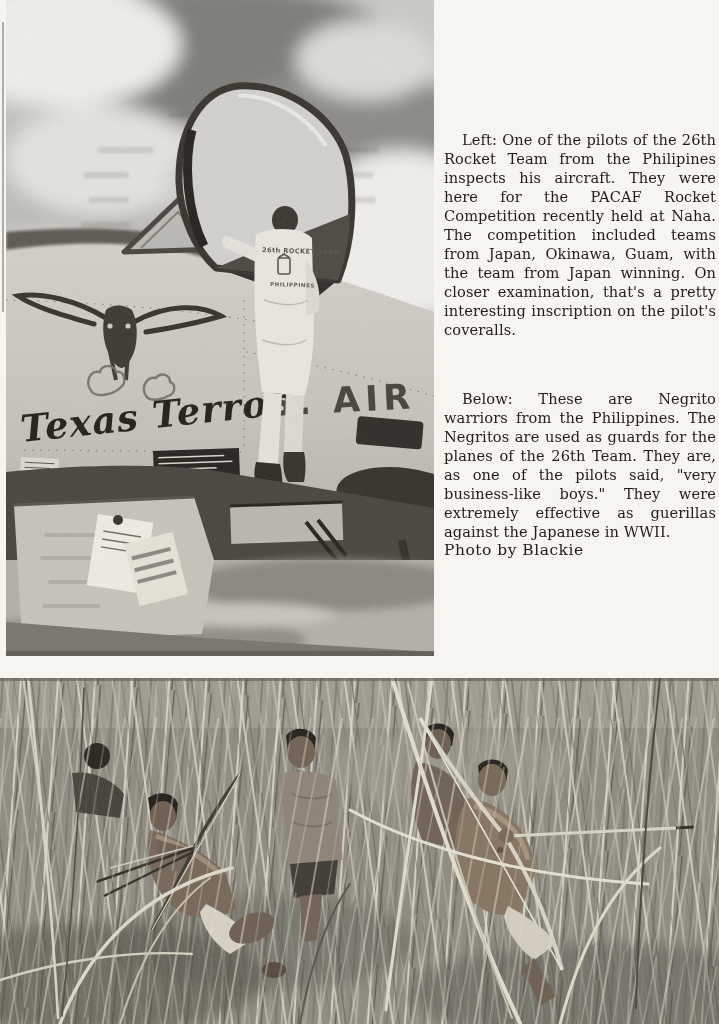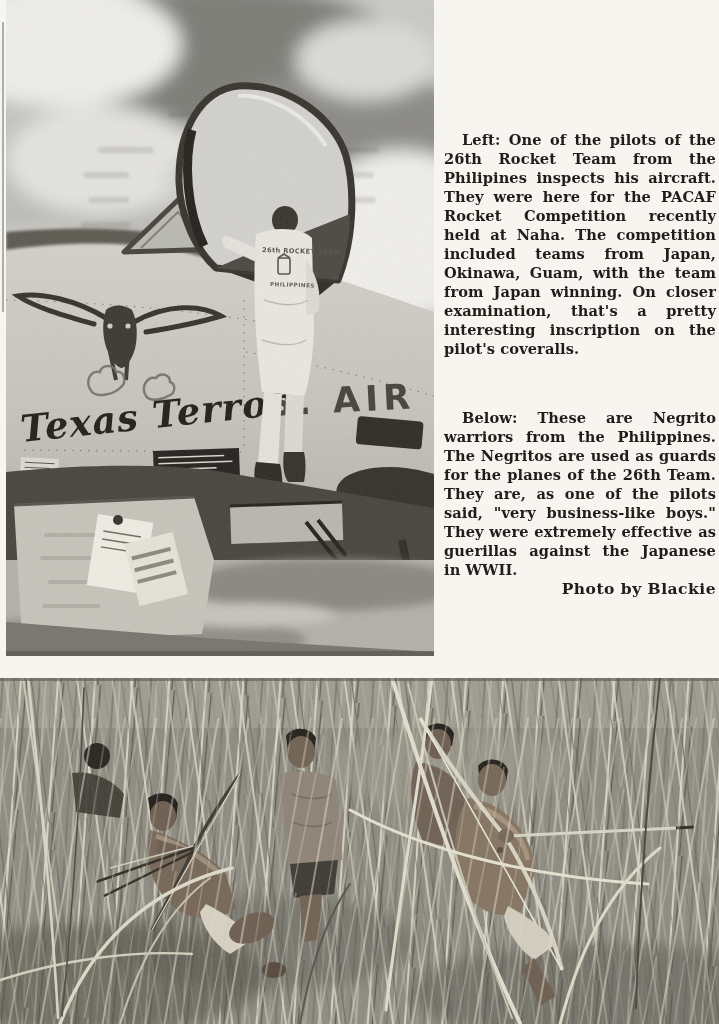--- a/index.html
+++ b/index.html
@@ -9,26 +9,26 @@
     background:#f6f5f0;font-family:"DejaVu Serif",serif;
   }
   .scan-edge{position:absolute;left:2px;top:22px;width:2px;height:290px;
     background:rgba(70,66,60,.4);}
   .photo{position:absolute;display:block;margin:0;padding:0;overflow:hidden;}
   .photo svg{display:block;width:100%;height:100%;}
   .photo-top{left:6px;top:0;width:428px;height:656px;}
   .photo-bottom{left:0;top:678px;width:719px;height:346px;}
   .text-col{
     position:absolute;left:444px;top:130px;width:272px;
-    color:#211d19;font-size:14.6px;line-height:19px;font-weight:700;
+    color:#211d19;font-size:14.6px;line-height:19px;font-weight:400;
     text-align:justify;letter-spacing:.1px;
   }
   .text-col p{margin:0;text-indent:18px;}
   .para-below{margin-top:50px !important;}
-  .credit{margin-top:36px;text-indent:0 !important;text-align:right;
+  .credit{margin-top:36px;text-indent:0 !important;text-align:left;
     font-size:15.5px;letter-spacing:.5px;}
 </style>
 </head>
 <body>
 
 <div class="page">
 
   <div class="scan-edge"></div>
 
   <figure class="photo photo-top">

